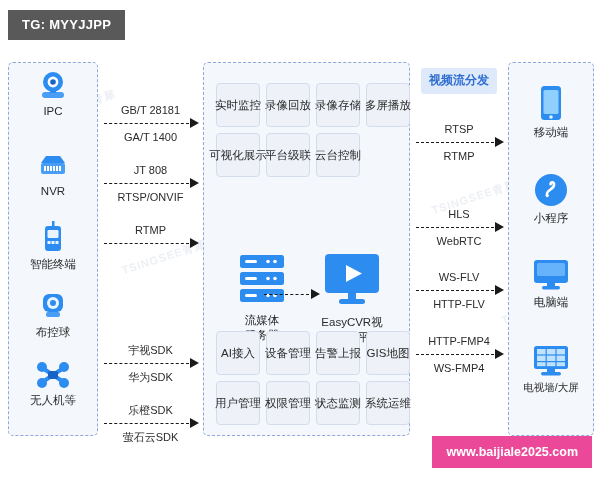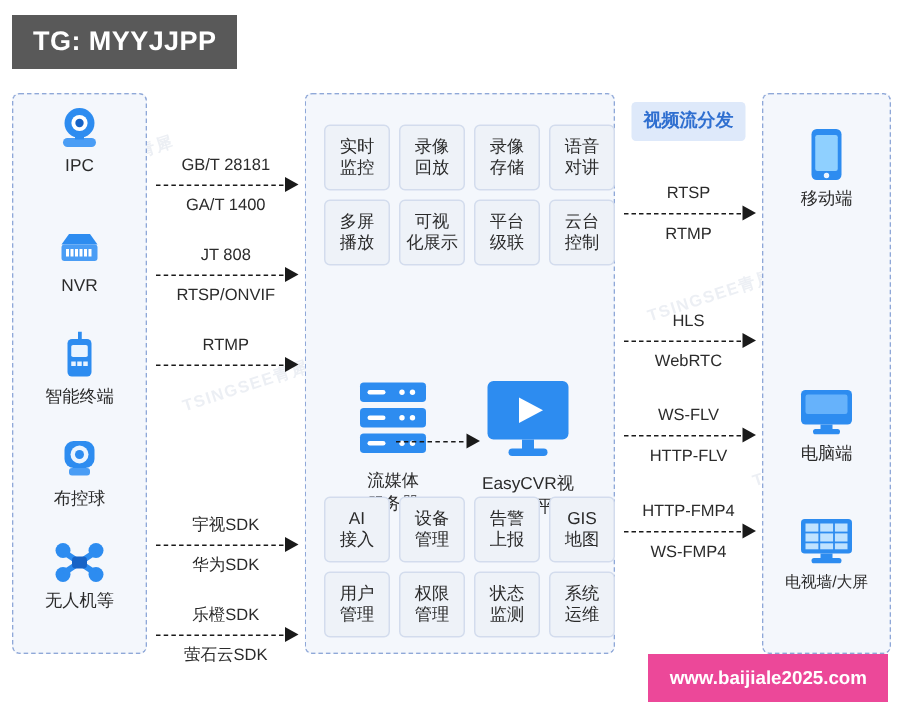--- a/index.html
+++ b/index.html
@@ -14,21 +14,21 @@
     width: 600px; height: 480px;
     background: #ffffff;
   }
 
   
   .tg-badge {
     position: absolute;
     left: 8px; top: 10px;
     background: #595959;
     color: #ffffff;
-    font-size: 18px;
+    font-size: 13px;
     font-weight: bold;
     letter-spacing: .3px;
     padding: 7px 14px 8px 14px;
     white-space: nowrap;
   }
   .site-badge {
     position: absolute;
     right: 8px; bottom: 12px;
     background: #ec4899;
     color: #ffffff;
@@ -127,21 +127,21 @@
     grid-template-columns: repeat(4, 44px);
     grid-auto-rows: 44px;
     gap: 6px;
     left: 12px;
   }
   .chip {
     background: #eef2f8;
     border: 1px solid #d3dced;
     border-radius: 4px;
     display: flex;
-    flex-direction: column;
+    flex-direction: row;
     align-items: center;
     justify-content: center;
     font-size: 11.5px;
     color: #2b2b2b;
     line-height: 14px;
     text-align: center;
     box-sizing: border-box;
   }
   .chip span { display: block; white-space: nowrap; }
 
@@ -310,24 +310,20 @@
         <span>实时</span>
         <span>监控</span>
       </div>
       <div class="chip">
         <span>录像</span>
         <span>回放</span>
       </div>
       <div class="chip">
         <span>录像</span>
         <span>存储</span>
-      </div>
-      <div class="chip">
-        <span>语音</span>
-        <span>对讲</span>
       </div>
       <div class="chip">
         <span>多屏</span>
         <span>播放</span>
       </div>
       <div class="chip">
         <span>可视</span>
         <span>化展示</span>
       </div>
       <div class="chip">
@@ -458,20 +454,28 @@
 
   <div class="panel" id="panel-clients">
     <div class="node" style="top:22px;">
       <svg class="ico" width="28" height="36" viewBox="0 0 28 36">
         <rect x="4" y="1" width="20" height="34" rx="3.5" fill="#2d8cf0"></rect>
         <rect x="6.5" y="5" width="15" height="24" rx="1.5" fill="#8fd0ff"></rect>
         <circle cx="14" cy="32" r="1.8" fill="#eaf4ff"></circle>
       </svg>
       <span class="lbl">移动端</span>
     </div>
+    <div class="node" style="top:110px;">
+      <svg class="ico" width="34" height="34" viewBox="0 0 34 34">
+        <circle cx="17" cy="17" r="16" fill="#2d8cf0"></circle>
+        <path d="M13 22 C12 16 21 17 20 11 C19.6 8.6 16.6 8.8 16.6 11.2" stroke="#ffffff" stroke-width="2.6" fill="none" stroke-linecap="round"></path>
+        <circle cx="13.2" cy="22.6" r="1.6" fill="#ffffff"></circle>
+      </svg>
+      <span class="lbl">小程序</span>
+    </div>
     <div class="node" style="top:196px;">
       <svg class="ico" width="38" height="32" viewBox="0 0 38 32">
         <rect x="2" y="1" width="34" height="23" rx="3" fill="#2d8cf0"></rect>
         <rect x="5" y="4" width="28" height="13" rx="1.5" fill="#66b2fb"></rect>
         <rect x="15" y="24" width="8" height="4" fill="#2d8cf0"></rect>
         <rect x="10" y="27" width="18" height="3.5" rx="1.7" fill="#2d8cf0"></rect>
       </svg>
       <span class="lbl">电脑端</span>
     </div>
     <div class="node small-lbl" style="top:282px;">

